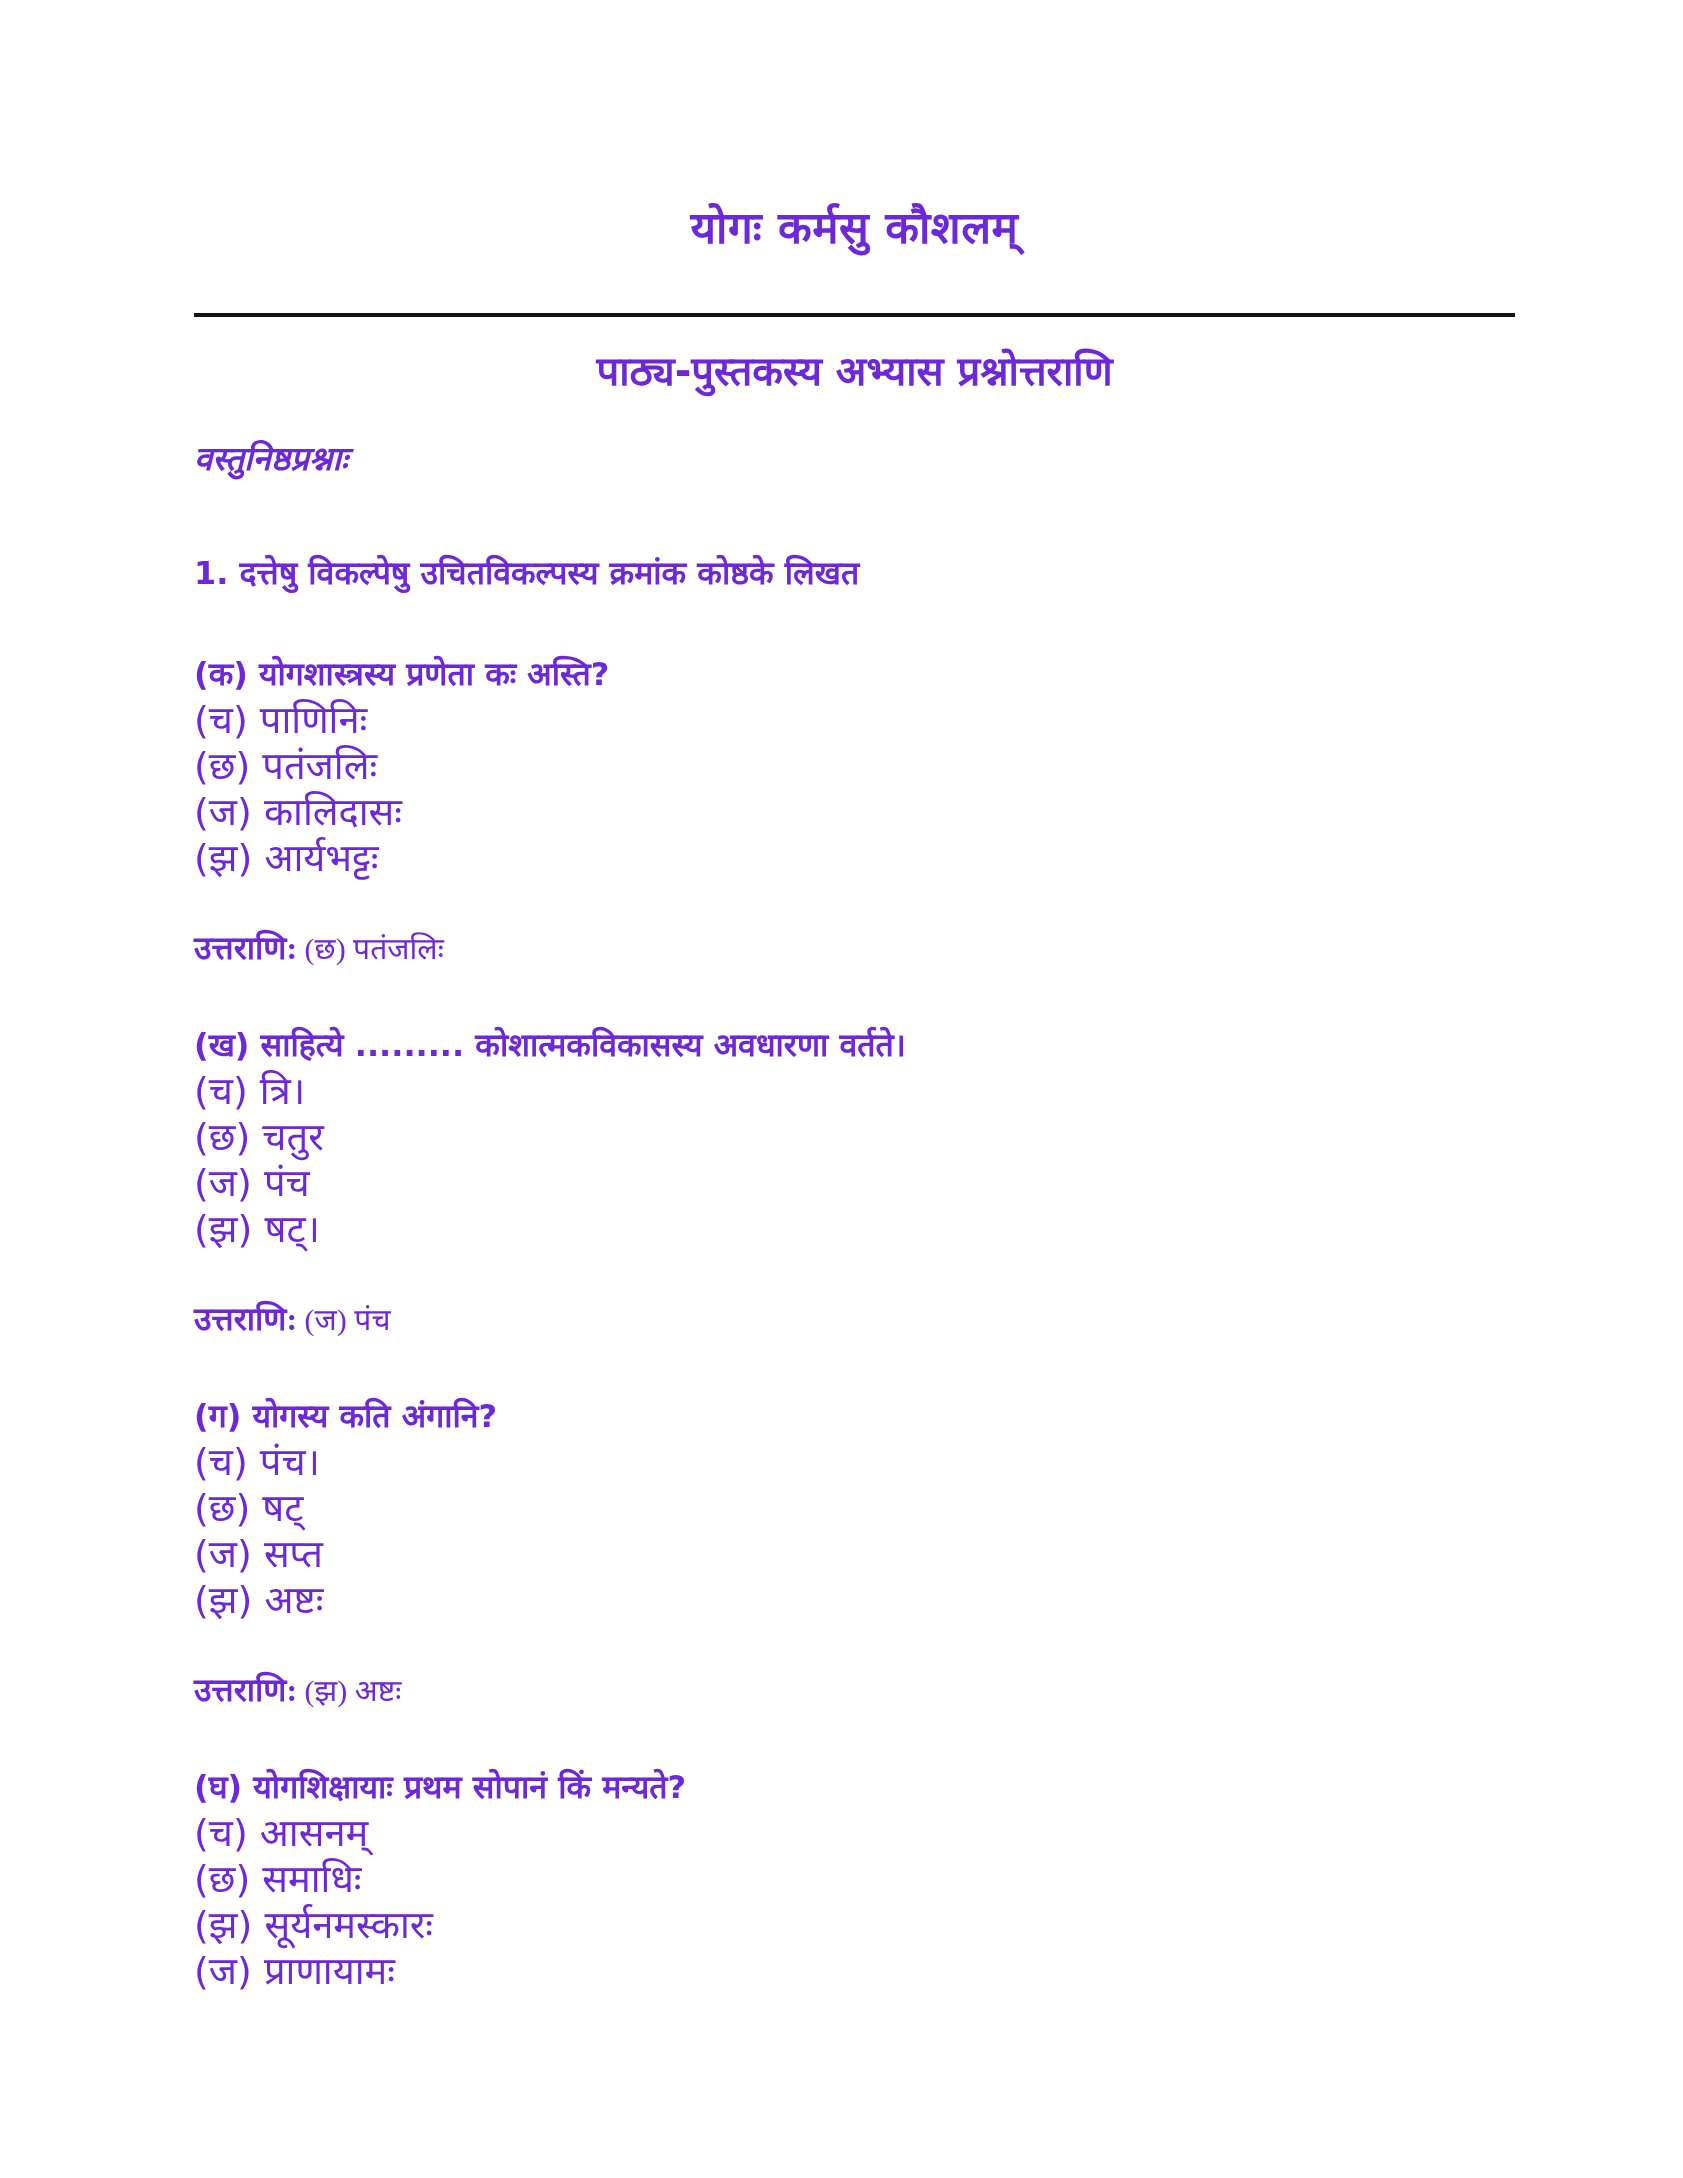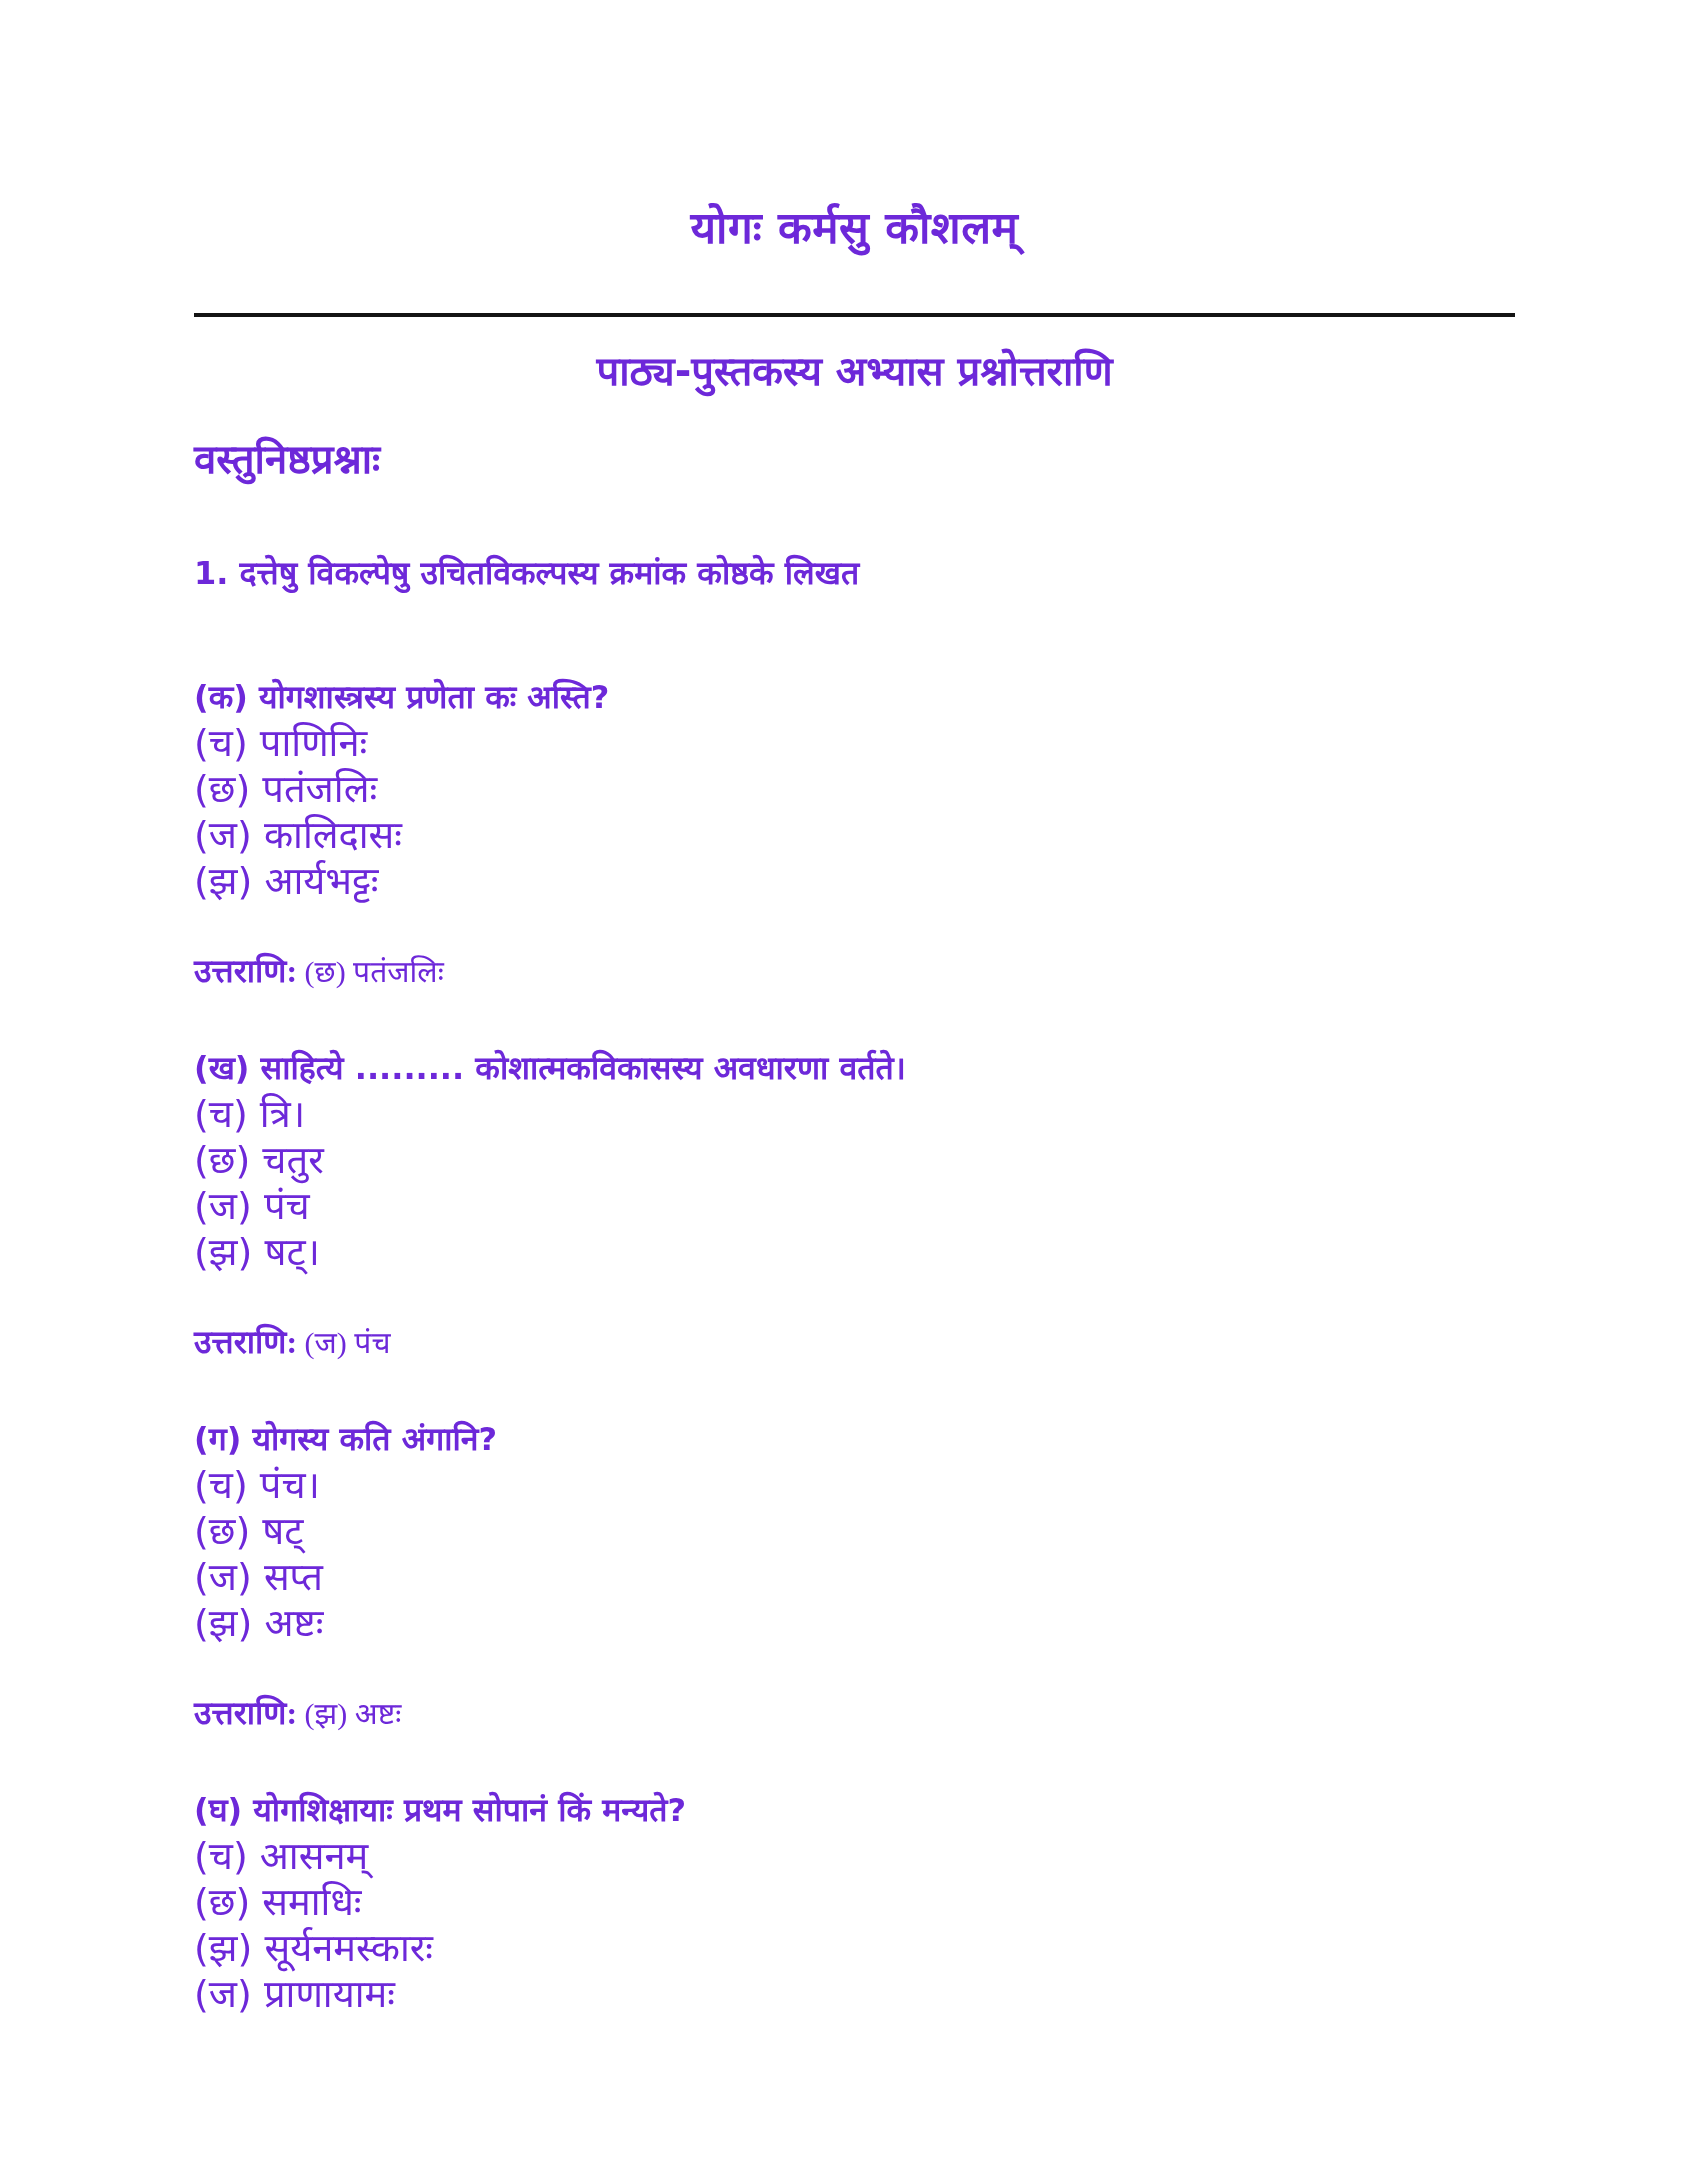--- a/index.html
+++ b/index.html
@@ -31,38 +31,39 @@
   }
   .subtitle {
     margin: 27px 0 0 0;
     text-align: center;
     font-size: 40px;
     line-height: 55px;
     font-weight: 700;
   }
   .section-heading {
     margin: 37px 0 0 0;
-    font-size: 40px;
+    font-size: 33px;
     line-height: 46px;
     font-weight: 700;
+    font-style: italic;
   }
   .instruction {
     margin: 68px 0 0 0;
     font-size: 32px;
     line-height: 46px;
     font-weight: 700;
   }
   .qblock { margin: 0; }
   .qblock .q {
     margin: 50px 0 0 0;
     font-size: 32px;
     line-height: 46px;
     font-weight: 700;
   }
-  .qblock.first .q { margin-top: 78px; }
+  .qblock.first .q { margin-top: 55px; }
   .opt {
     margin: 0;
     font-size: 38px;
     line-height: 46px;
     font-weight: 400;
   }
   .ans {
     margin: 44px 0 0 0;
     font-size: 30px;
     line-height: 46px;

